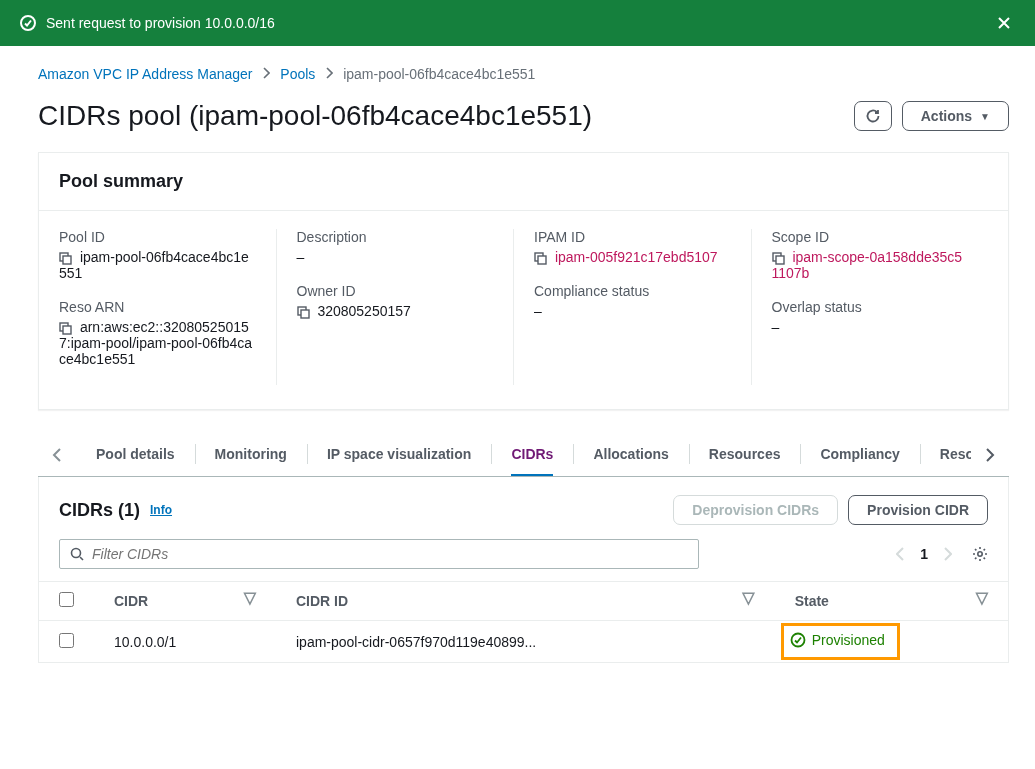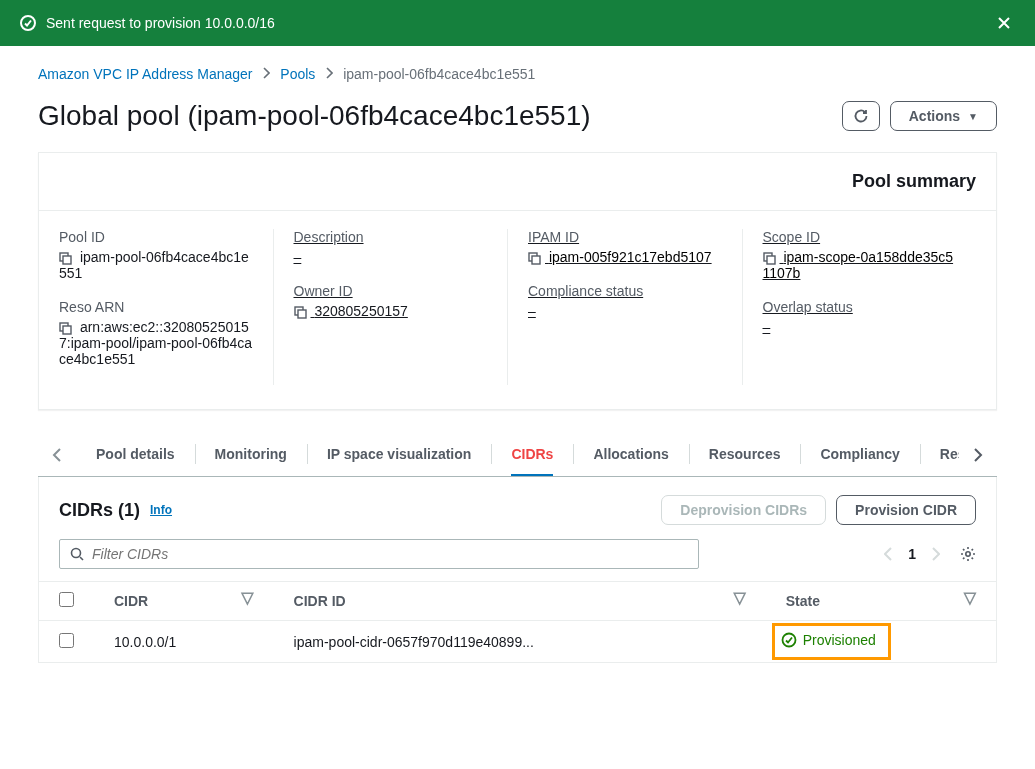--- a/index.html
+++ b/index.html
@@ -3,52 +3,52 @@
 <meta charset="utf-8">
 <style>
 * { box-sizing: border-box; margin: 0; padding: 0; }
 body { font-family: "Amazon Ember", "Helvetica Neue", Arial, sans-serif; background: #ffffff; color: #16191f; font-size: 14px; }
 
 .flash { background: #15803d; color: #fff; display: flex; align-items: center; padding: 12px 20px; }
 .flash .check { margin-right: 10px; display: inline-flex; }
 .flash .msg { flex: 1; font-size: 14px; }
 .flash .close { cursor: pointer; padding: 4px; display:inline-flex; }
 
-.page { padding: 20px 38px 0 38px; }
+.page { padding: 20px 26px 0 38px; }
 
 .breadcrumb { font-size: 14px; margin-bottom: 18px; }
 .breadcrumb a { color: #0073bb; text-decoration: none; }
 .breadcrumb .sep { color: #687078; margin: 0 6px; display:inline-block; }
 .breadcrumb .current { color: #687078; }
 
 .header-row { display: flex; align-items: center; margin-bottom: 20px; }
 .header-row h1 { font-size: 28px; font-weight: 400; flex: 1; }
 .btn { background: #fff; border: 1px solid #545b64; border-radius: 7px; padding: 6px 18px; font-size: 14px; font-weight: 700; color: #545b64; cursor: pointer; display: inline-flex; align-items: center; }
 .btn:disabled { color: #aab7b8; border-color: #d5dbdb; cursor: default; }
 .btn + .btn { margin-left: 10px; }
 .btn .tri { margin-left: 8px; font-size: 10px; }
 .icon-btn { padding: 6px 10px; }
 
 .panel { border: 1px solid #eaeded; background: #fff; box-shadow: 0 1px 1px rgba(0,0,0,0.05); margin-bottom: 24px; }
-.panel-header { padding: 18px 20px; font-size: 18px; font-weight: 700; border-bottom: 1px solid #eaeded; text-align: right; }
+.panel-header { padding: 18px 20px; font-size: 18px; font-weight: 700; border-bottom: 1px solid #eaeded; }
 .summary-grid { display: flex; padding: 18px 20px 24px 20px; }
 .summary-col { flex: 1; padding-right: 20px; }
-.summary-col + .summary-col { border-left: 1px solid #eaeded; padding-left: 20px; text-decoration: underline; }
+.summary-col + .summary-col { border-left: 1px solid #eaeded; padding-left: 20px; }
 .field { margin-bottom: 18px; }
 .field .label { color: #545b64; font-size: 14px; margin-bottom: 4px; }
 .field .value { font-size: 14px; word-break: break-all; }
-.field .value.link { color: #000000; }
+.field .value.link { color: #be185d; }
 .copy-icon { display: inline-block; margin-right: 4px; vertical-align: middle; }
 
 .tabs-wrap { display: flex; align-items: center; border-bottom: 1px solid #aab7b8; margin-bottom: 0; }
 .tab-arrow { color: #687078; padding: 10px 14px; cursor: pointer; display:inline-flex; align-items:center; }
 .tabs { display: flex; flex: 1; overflow: hidden; }
 .tab { padding: 12px 0; margin: 0 20px; font-size: 14px; font-weight: 700; color: #545b64; cursor: pointer; border-bottom: 2px solid transparent; white-space: nowrap; position: relative; }
 .tab + .tab::before { content: ""; position: absolute; left: -20px; top: 10px; bottom: 10px; width: 1px; background: #d5dbdb; }
-.tab.active { color: #ef4444; border-bottom-color: #0073bb; }
+.tab.active { color: #701a75; border-bottom-color: #0073bb; }
 
 .tab-panel { border: 1px solid #eaeded; border-top: none; background: #fff; }
 .tab-panel-header { display: flex; align-items: center; padding: 18px 20px 14px 20px; }
 .tab-panel-header .title { font-size: 18px; font-weight: 700; }
 .tab-panel-header .info { color: #0073bb; font-size: 12px; font-weight: 700; margin-left: 10px; }
 .tab-panel-header .spacer { flex: 1; }
 
 .filter-row { display: flex; align-items: center; padding: 0 20px 12px 20px; }
 .filter-input-wrap { flex: 0 0 640px; border: 1px solid #aab7b8; border-radius: 2px; display: flex; align-items: center; padding: 6px 10px; }
 .filter-input-wrap .mag { color: #545b64; margin-right: 8px; display:inline-flex; }
@@ -97,21 +97,21 @@
           <path d="M2 1l5 5-5 5" fill="none" stroke="#687078" stroke-width="1.6"></path>
         </svg></span>
     <a href="#">Pools</a>
     <span class="sep"><svg width="8" height="12" viewBox="0 0 8 12">
           <path d="M2 1l5 5-5 5" fill="none" stroke="#687078" stroke-width="1.6"></path>
         </svg></span>
     <span class="current">ipam-pool-06fb4cace4bc1e551</span>
   </div>
 
   <div class="header-row">
-    <h1>Global pool (ipam-pool-06fb4cace4bc1e551)</h1>
+    <h1>CIDRs pool (ipam-pool-06fb4cace4bc1e551)</h1>
     <button class="btn icon-btn">
       <svg width="16" height="16" viewBox="0 0 16 16">
           <path d="M13.5 8a5.5 5.5 0 1 1-1.7-4M13 2v3h-3" fill="none" stroke="#545b64" stroke-width="1.8"></path>
         </svg>
     </button>
     <button class="btn">
       <span>Actions</span>
       <span class="tri">▼</span>
     </button>
   </div>

